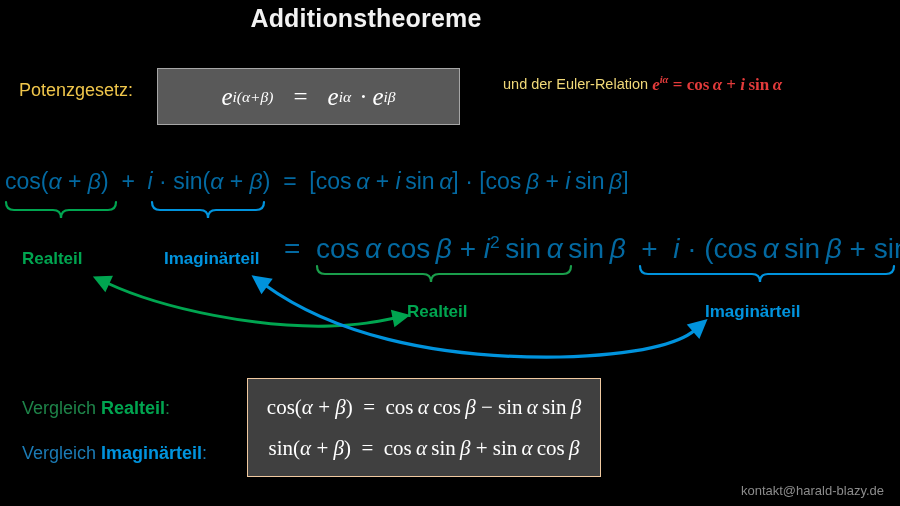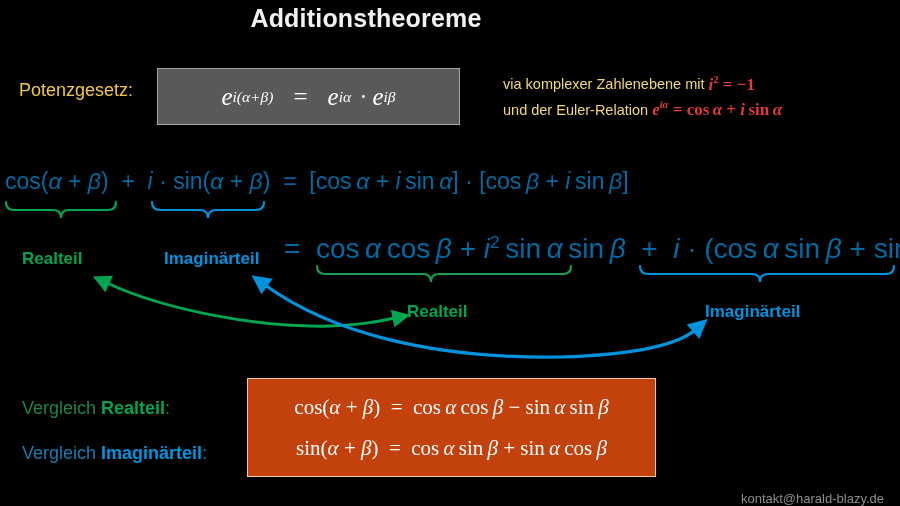--- a/index.html
+++ b/index.html
@@ -124,22 +124,22 @@
   }
   .vergleich b { font-weight: bold; }
   #vergleich-real { left: 22px; top: 398px; color: #1E8449; }
   #vergleich-real b { color: #00A550; }
   #vergleich-imag { left: 22px; top: 443px; color: #1B7BB5; }
   #vergleich-imag b { color: #0093DD; }
 
   
   #result-box {
     left: 247px; top: 378px;
-    width: 409px; height: 99px;
-    background: #c2410c;
+    width: 354px; height: 99px;
+    background: #404040;
     border: 1px solid #F0C9A0;
     box-sizing: border-box;
   }
   .result-line {
     position: absolute;
     left: 0; width: 100%;
     text-align: center;
     font-family: "Liberation Serif", serif;
     font-size: 21px;
     color: #FFFFFF;
@@ -148,21 +148,20 @@
   #result-line-1 { top: 16px; }
   #result-line-2 { top: 57px; }
 
   
   #footer {
     left: 0; top: 483px;
     width: 884px;
     text-align: right;
     font-size: 13px;
     color: #8C8C8C;
-    margin-top: 8px;
   }
 </style>
 </head>
 <body>
 
 <div id="slide">
 
   <div class="abs" id="title">Additionstheoreme</div>
 
   <div class="abs" id="potenzgesetz-label">Potenzgesetz:</div>
@@ -179,27 +178,20 @@
       <span style="display:inline-block;width:8px"></span>
       <span style="font-style:normal">·</span>
       <span style="display:inline-block;width:5px"></span>
       <span class="it">e</span>
         <sup class="exp">iβ</sup>
     </div>
   </div>
 
   <div class="abs" id="herleitung">
 
-    <div class="herleitung-line">
-      <span>via komplexer Zahlenebene mit</span>
-      <span class="hl-math">
-        <span class="it">i</span><sup class="exp" style="font-style:normal">2</sup>
-        <span class="up">=</span> <span class="up">−1</span>
-      </span>
-    </div>
 
     <div class="herleitung-line">
       <span>und der Euler-Relation</span>
       <span class="hl-math">
         <span class="it">e</span><sup class="exp">iα</sup>
         <span class="up">=</span> <span class="up">cos</span> <span class="it">α</span>
         <span class="up">+</span> <span class="it">i</span> <span class="up">sin</span> <span class="it">α</span>
       </span>
     </div>
   </div>

